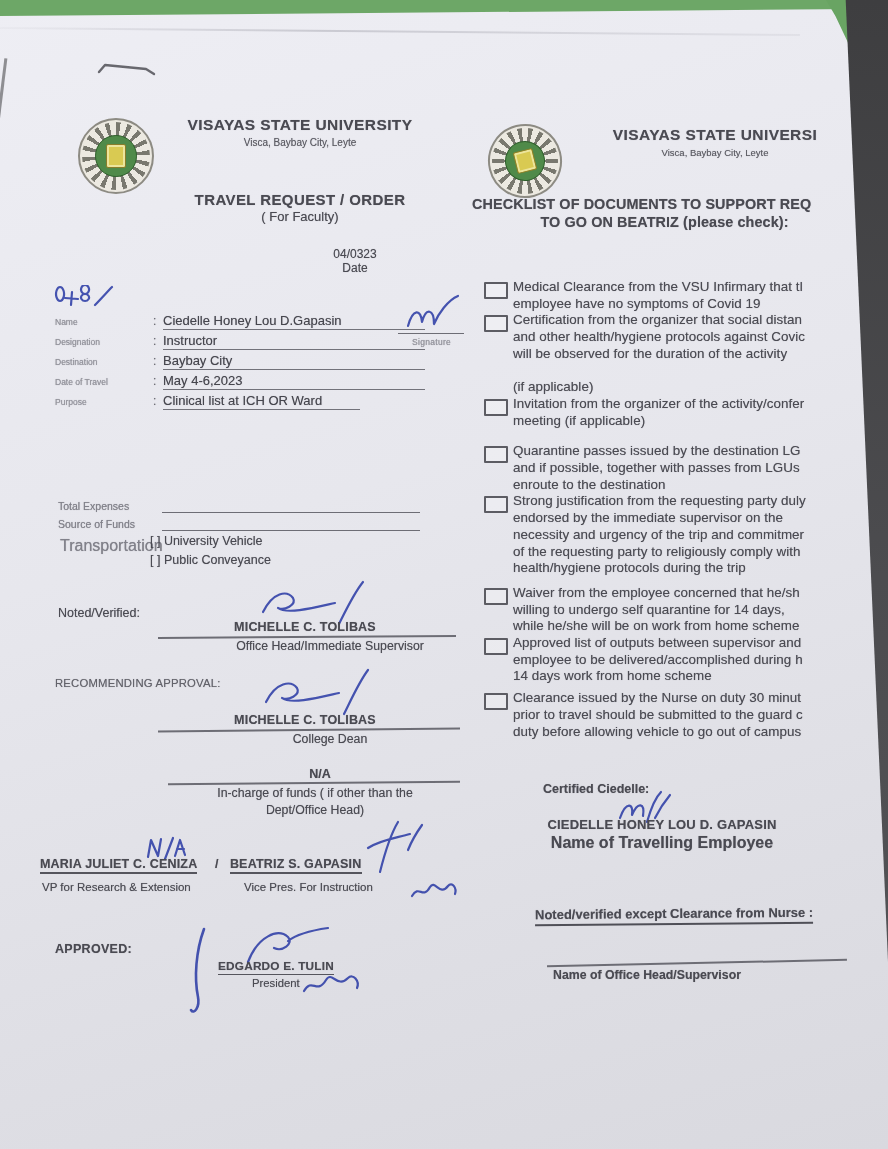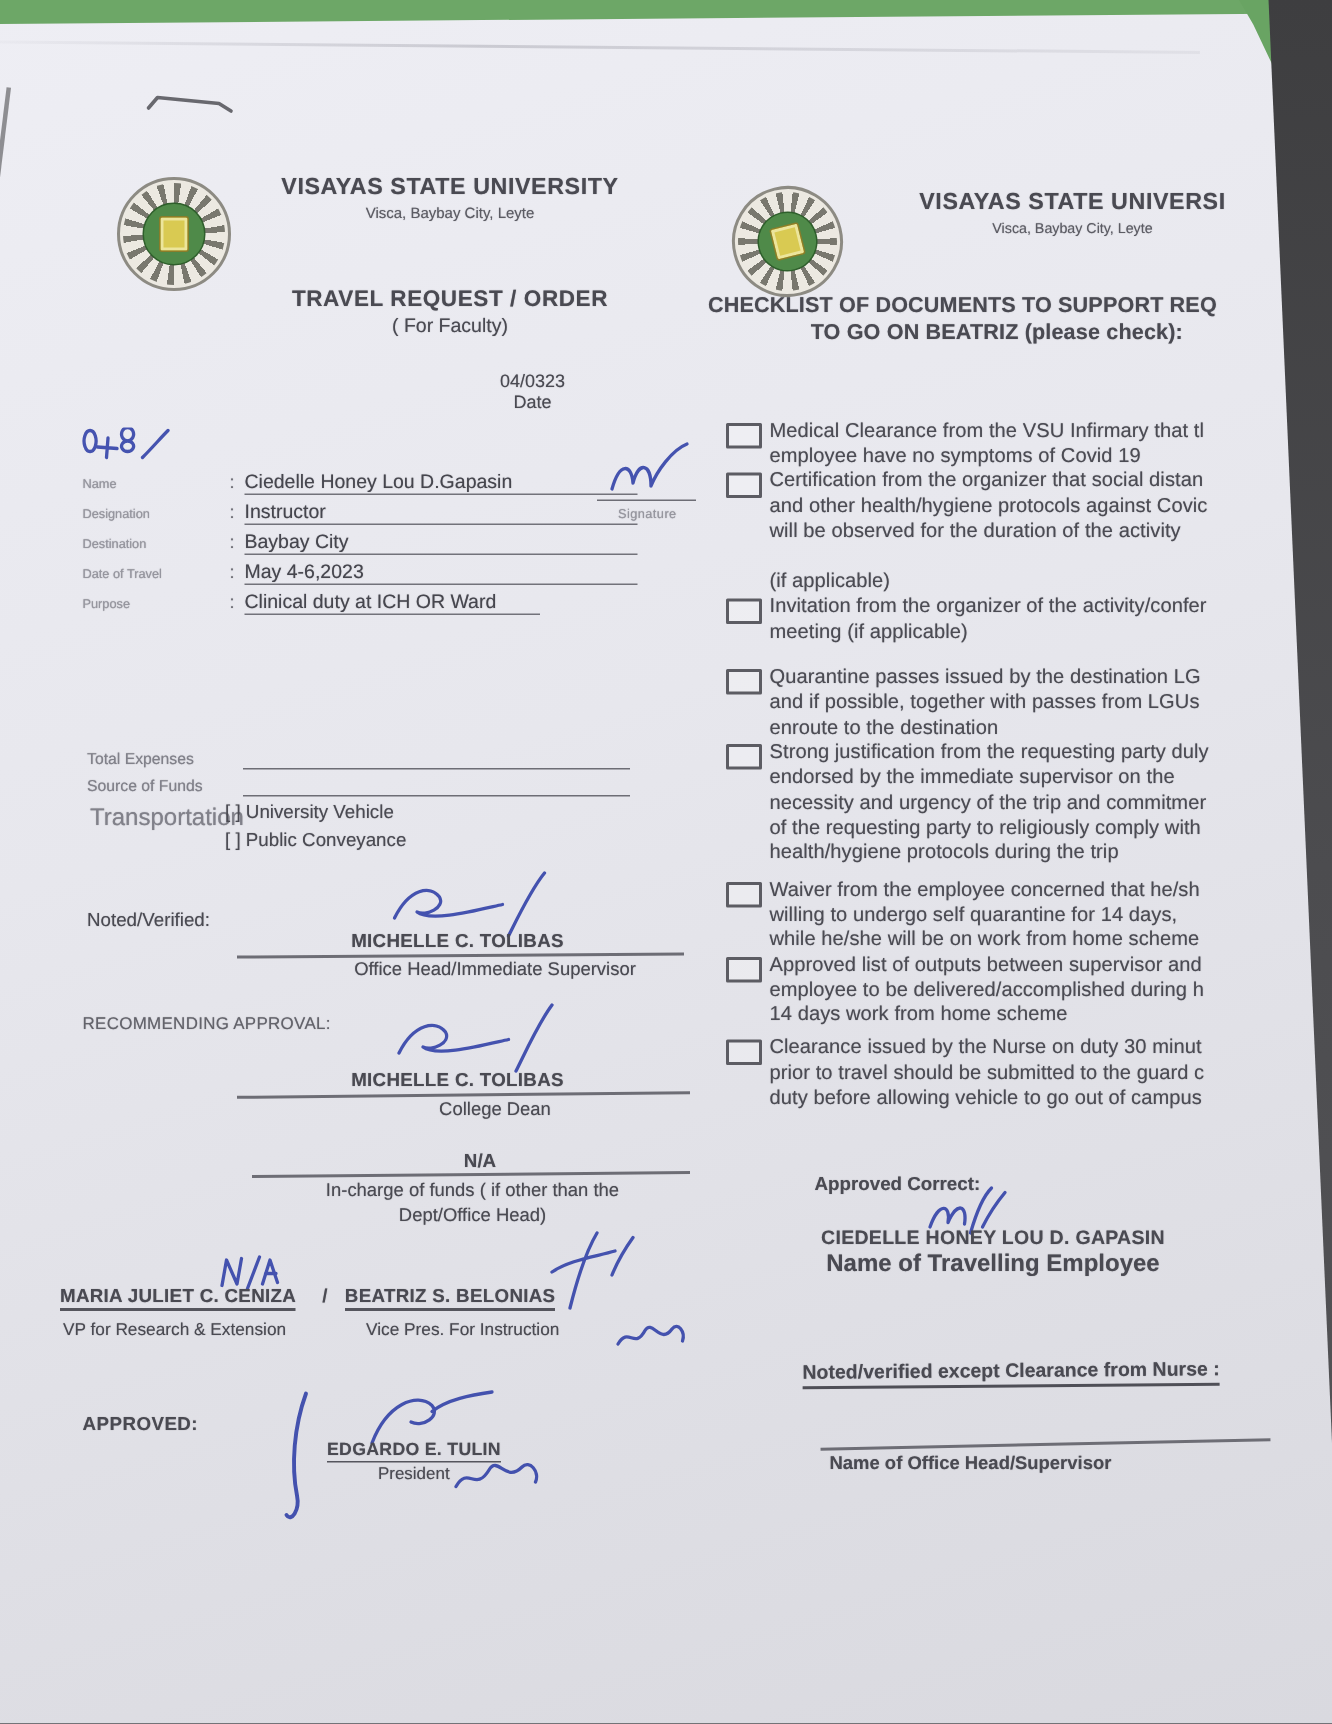--- a/index.html
+++ b/index.html
@@ -101,21 +101,21 @@
         <span class="val" style="width:262px;">Baybay City</span>
       </div>
       <div class="frow">
         <span class="lbl">Date of Travel</span>
         <span class="colon">:</span>
         <span class="val" style="width:262px;">May 4-6,2023</span>
       </div>
       <div class="frow">
         <span class="lbl">Purpose</span>
         <span class="colon">:</span>
-        <span class="val b" style="width:197px;font-weight:normal;">Clinical duty at ICH OR Ward</span>
+        <span class="val b" style="width:197px;font-weight:normal;">Clinical list at ICH OR Ward</span>
       </div>
     </div>
 
     <svg class="ink" style="left:400px;top:294px;width:62px;height:40px;" viewBox="0 0 62 40">
       <path d="M8,32 C13,14 21,15 22,28 C26,13 34,15 34,30 M34,30 C38,20 48,6 58,2"></path>
     </svg>
     <div class="rule" style="left:398px;top:333px;width:66px;"></div>
     <div class="t small-label" style="left:412px;top:337px;">Signature</div>
 
     <div class="t" style="left:58px;top:500px;font-size:10.5px;color:#81818a;">Total Expenses</div>
@@ -148,21 +148,21 @@
     <div class="rule" style="left:168px;top:782px;width:292px;border-top-width:2.2px;transform:rotate(-.5deg);"></div>
     <div class="t center" style="left:175px;top:786px;width:280px;font-size:12.3px;">In-charge of  funds ( if other than the</div>
     <div class="t center" style="left:175px;top:803px;width:280px;font-size:12.3px;">Dept/Office Head)</div>
 
     <svg class="ink" style="left:142px;top:835px;width:46px;height:26px;" viewBox="0 0 46 26">
       <path d="M6,22 L9,5 L16,21 L19,4 M23,24 L31,3 M33,21 L38,5 L43,20 M35,14 L42,14"></path>
     </svg>
     <div class="t" style="left:40px;top:857px;font-size:12.5px;">
       <span class="b" style="border-bottom:2px solid #55555d;padding-bottom:1px;letter-spacing:.2px;">MARIA JULIET C. CENIZA</span>
       <span style="padding:0 8px 0 14px;font-weight:bold;">/</span>
-      <span class="b" style="border-bottom:2px solid #55555d;padding-bottom:1px;letter-spacing:.2px;">BEATRIZ S. BELONIAS</span>
+      <span class="b" style="border-bottom:2px solid #55555d;padding-bottom:1px;letter-spacing:.2px;">BEATRIZ S. GAPASIN</span>
     </div>
     <svg class="ink" style="left:350px;top:820px;width:78px;height:56px;" viewBox="0 0 78 56">
       <path d="M30,52 C35,32 42,12 48,2 M18,28 C30,20 46,18 60,14 M58,30 C62,20 67,12 72,5"></path>
     </svg>
     <div class="t" style="left:42px;top:881px;font-size:11.5px;">VP for Research &amp; Extension</div>
     <div class="t" style="left:244px;top:881px;font-size:11.5px;">Vice Pres. For Instruction</div>
     <svg class="ink" style="left:408px;top:878px;width:52px;height:26px;" viewBox="0 0 52 26">
       <path d="M4,18 C11,6 15,22 22,9 C27,1 32,19 40,8 C44,3 49,10 47,16"></path>
     </svg>
 
@@ -236,21 +236,21 @@
 14 days work from home scheme</div>
       </div>
       <div class="check-item mt5">
         <span class="cb"></span>
         <div class="cl-text">Clearance issued by the Nurse on duty 30 minut
 prior to travel should be submitted to the guard c
 duty before allowing vehicle to go out of campus</div>
       </div>
     </div>
 
-    <div class="t b" style="left:543px;top:782px;font-size:12.5px;">Approved Correct:</div>
+    <div class="t b" style="left:543px;top:782px;font-size:12.5px;">Certified Ciedelle:</div>
     <svg class="ink" style="left:612px;top:788px;width:62px;height:38px;" viewBox="0 0 62 38">
       <path d="M8,30 C14,13 22,15 20,27 C26,13 33,15 31,28 M35,34 C39,20 43,10 49,4 M43,30 C47,22 53,13 58,7"></path>
     </svg>
     <div class="t b center" style="left:528px;top:817px;width:268px;font-size:13px;letter-spacing:.2px;">CIEDELLE HONEY LOU D. GAPASIN</div>
     <div class="t b center" style="left:528px;top:834px;width:268px;font-size:16px;">Name of Travelling Employee</div>
 
     <div class="t b" style="left:535px;top:906px;font-size:13px;border-bottom:2px solid #4f4f57;padding-bottom:2px;transform:rotate(-.5deg);">Noted/verified except Clearance from Nurse :</div>
     <div class="rule" style="left:547px;top:962px;width:300px;border-top-width:2.4px;transform:rotate(-1.2deg);"></div>
     <div class="t b" style="left:553px;top:968px;font-size:12.3px;">Name of Office Head/Supervisor</div>
   </div>

